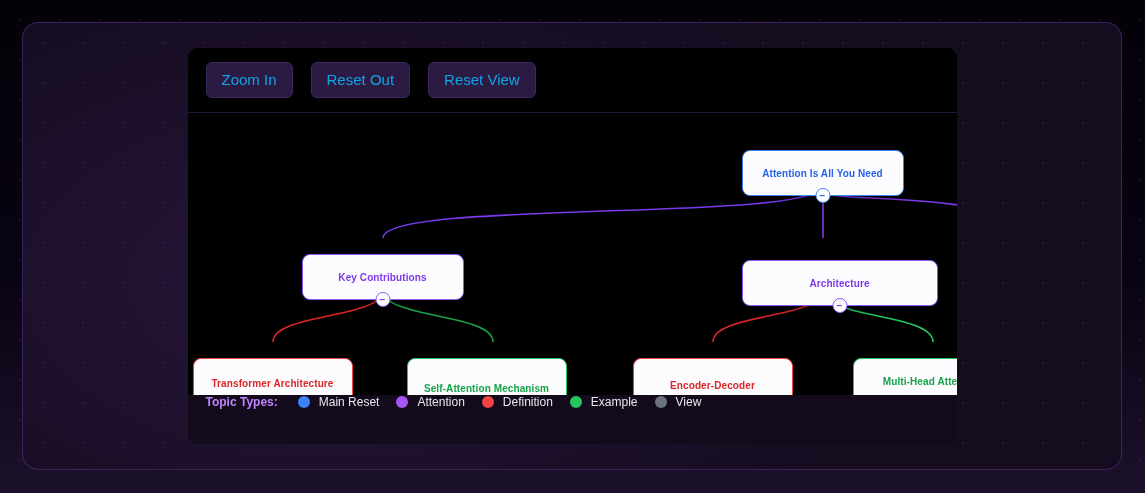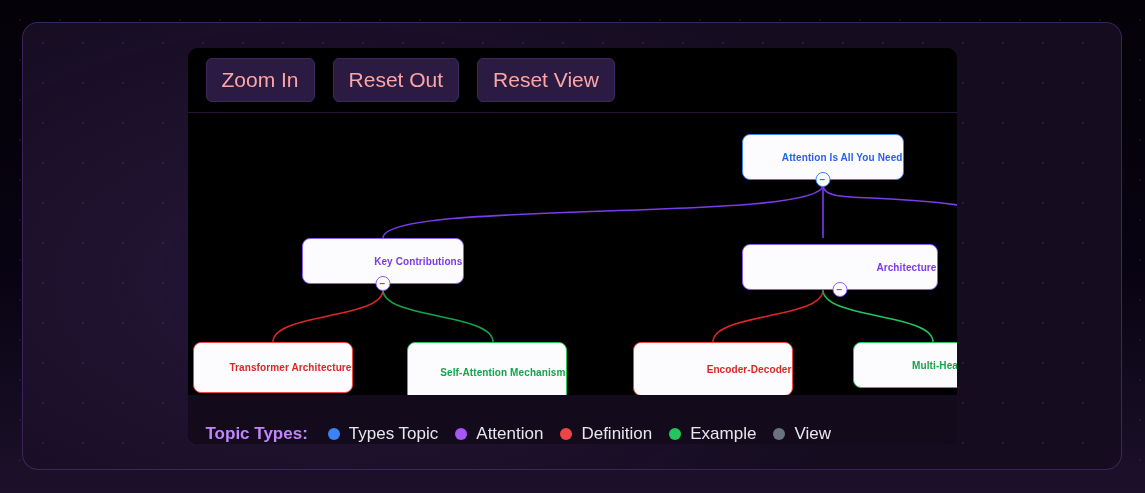--- a/index.html
+++ b/index.html
@@ -27,45 +27,45 @@
     width:769px; margin:25px auto 0; border-radius:10px; overflow:hidden;
     background:#000;
   }
   .toolbar {
     height:65px; background:#000; display:flex; align-items:center;
     gap:18px; padding:0 18px;
     border-bottom:1px solid rgba(125,80,200,0.28);
   }
   .tb-btn {
     font-family:"Liberation Sans", sans-serif;
-    font-size:21px; color:#fca5a5; background:#2b1b43;
+    font-size:15px; color:#0ea5e9; background:#2b1b43;
     border:1px solid #3c2a5e; border-radius:6px;
     padding:7px 15px; cursor:pointer; line-height:1.3;
   }
   .canvas {
     position:relative; width:769px; height:282px; background:#000; overflow:hidden;
   }
   .edges { position:absolute; left:0; top:0; }
   .edges path { fill:none; stroke-width:1.6px; }
   .node {
     position:absolute; background:#fcfbfd; border:1.5px solid; border-radius:8px;
-    display:flex; align-items:center; justify-content:flex-end; text-align:center;
+    display:flex; align-items:center; justify-content:center; text-align:center;
     font-size:10px; font-weight:600; letter-spacing:0.1px;
-    box-shadow:0 2px 8px rgba(0,0,0,0.4); cursor:pointer;
+    box-shadow:0 2px 8px rgba(0,0,0,0.4); cursor:pointer;margin-top:16px;
   }
   .collapse {
     position:absolute; left:50%; bottom:-8px; transform:translateX(-50%);
     width:15px; height:15px; border-radius:50%;
     background:#fdfcff; border:1px solid;
     display:flex; align-items:center; justify-content:center;
     font-size:10px; line-height:1; cursor:pointer;
   }
   .legend {
-    height:49px; background:#130b1c; display:flex; align-items:flex-end;
-    padding:0 18px; gap:17px; font-size:17px;
+    height:49px; background:#130b1c; display:flex; align-items:flex-start;
+    padding:0 18px; gap:17px; font-size:12px;
   }
   .legend-title { color:#c084fc; font-weight:700; margin-right:3px; }
   .legend-item { display:flex; align-items:center; gap:9px; }
   .dot { width:12px; height:12px; border-radius:50%; display:inline-block; }
   .legend-label { color:#e5e7eb; }
 </style>
 </head>
 <body>
 
 <div class="panel">
@@ -108,21 +108,21 @@
         </div>
         <div class="node" style="left: 665px; top: 229px; width: 160px; height: 46px; border-color: rgb(34, 197, 94); color: rgb(22, 163, 74);">
           <span>Multi-Head Attention</span>
         </div>
       </div>
     <div class="legend">
       <span class="legend-title">Topic Types:</span>
       <div class="legend" style="padding:0;height:auto;background:none">
           <div class="legend-item">
             <span class="dot" style="background: rgb(59, 130, 246);"></span>
-            <span class="legend-label">Types Topic</span>
+            <span class="legend-label">Main Reset</span>
           </div>
           <div class="legend-item">
             <span class="dot" style="background: rgb(168, 85, 247);"></span>
             <span class="legend-label">Attention</span>
           </div>
           <div class="legend-item">
             <span class="dot" style="background: rgb(239, 68, 68);"></span>
             <span class="legend-label">Definition</span>
           </div>
           <div class="legend-item">

